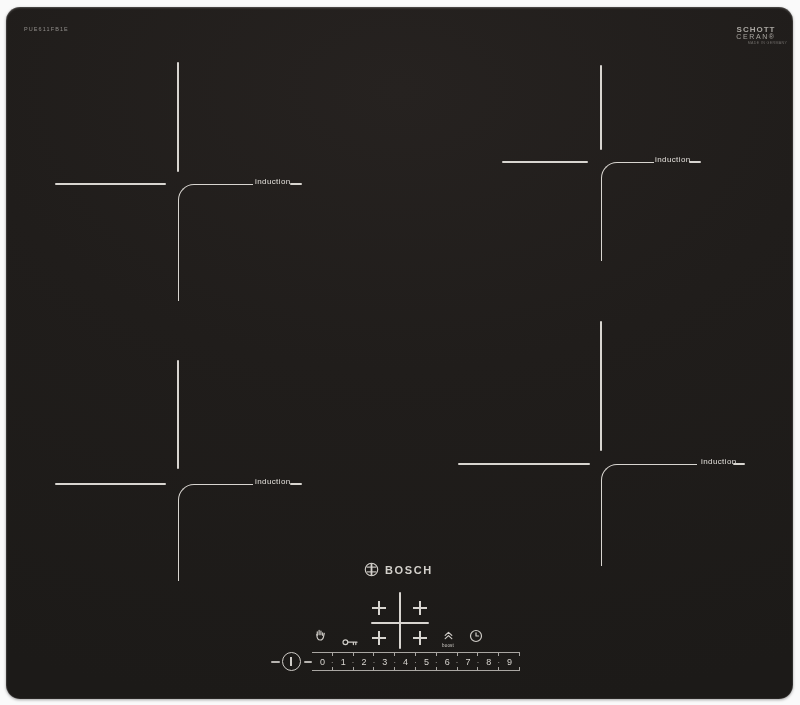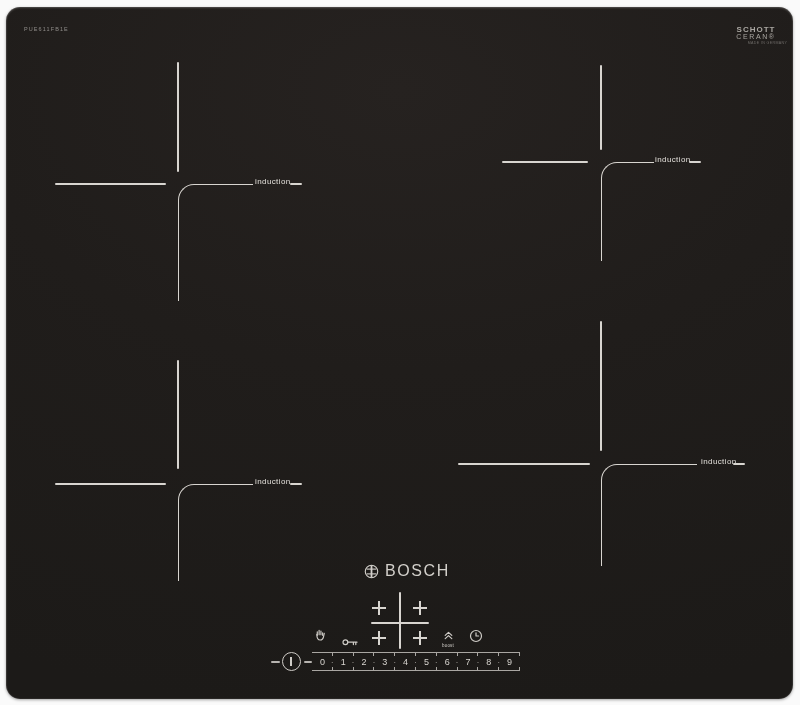--- a/index.html
+++ b/index.html
@@ -55,21 +55,21 @@
   
   .br-v {left:600px;top:321px;width:1.5px;height:130px;}
   .br-h {left:458px;top:463px;width:132px;height:1.5px;}
   .br-c {left:601px;top:464px;width:95px;height:101px;}
   .br-l {left:701px;top:457px;}
   .br-d {left:733px;top:463px;width:12px;height:1.5px;}
 
   
   .bosch{position:absolute;left:364px;top:562px;display:flex;align-items:center;gap:6px;}
   .bosch svg{display:block;}
-  .bosch-text{font-weight:normal;font-size:16px;letter-spacing:1.6px;color:#d3d0cb;}
+  .bosch-text{font-weight:bold;font-size:11px;letter-spacing:1.6px;color:#d3d0cb;}
 
   
   .sel-v{left:399px;top:592px;width:1.5px;height:57px;}
   .sel-h{left:371px;top:622px;width:58px;height:1.5px;}
   .plus{position:absolute;width:14px;height:14px;}
   .plus::before{content:"";position:absolute;left:0;top:6.2px;width:14px;height:1.5px;background:#d8d5d0;}
   .plus::after{content:"";position:absolute;left:6.2px;top:0;width:1.5px;height:14px;background:#d8d5d0;}
   .p-tl{left:372px;top:601px;} .p-tr{left:413px;top:601px;}
   .p-bl{left:372px;top:631px;} .p-br{left:413px;top:631px;}
 

